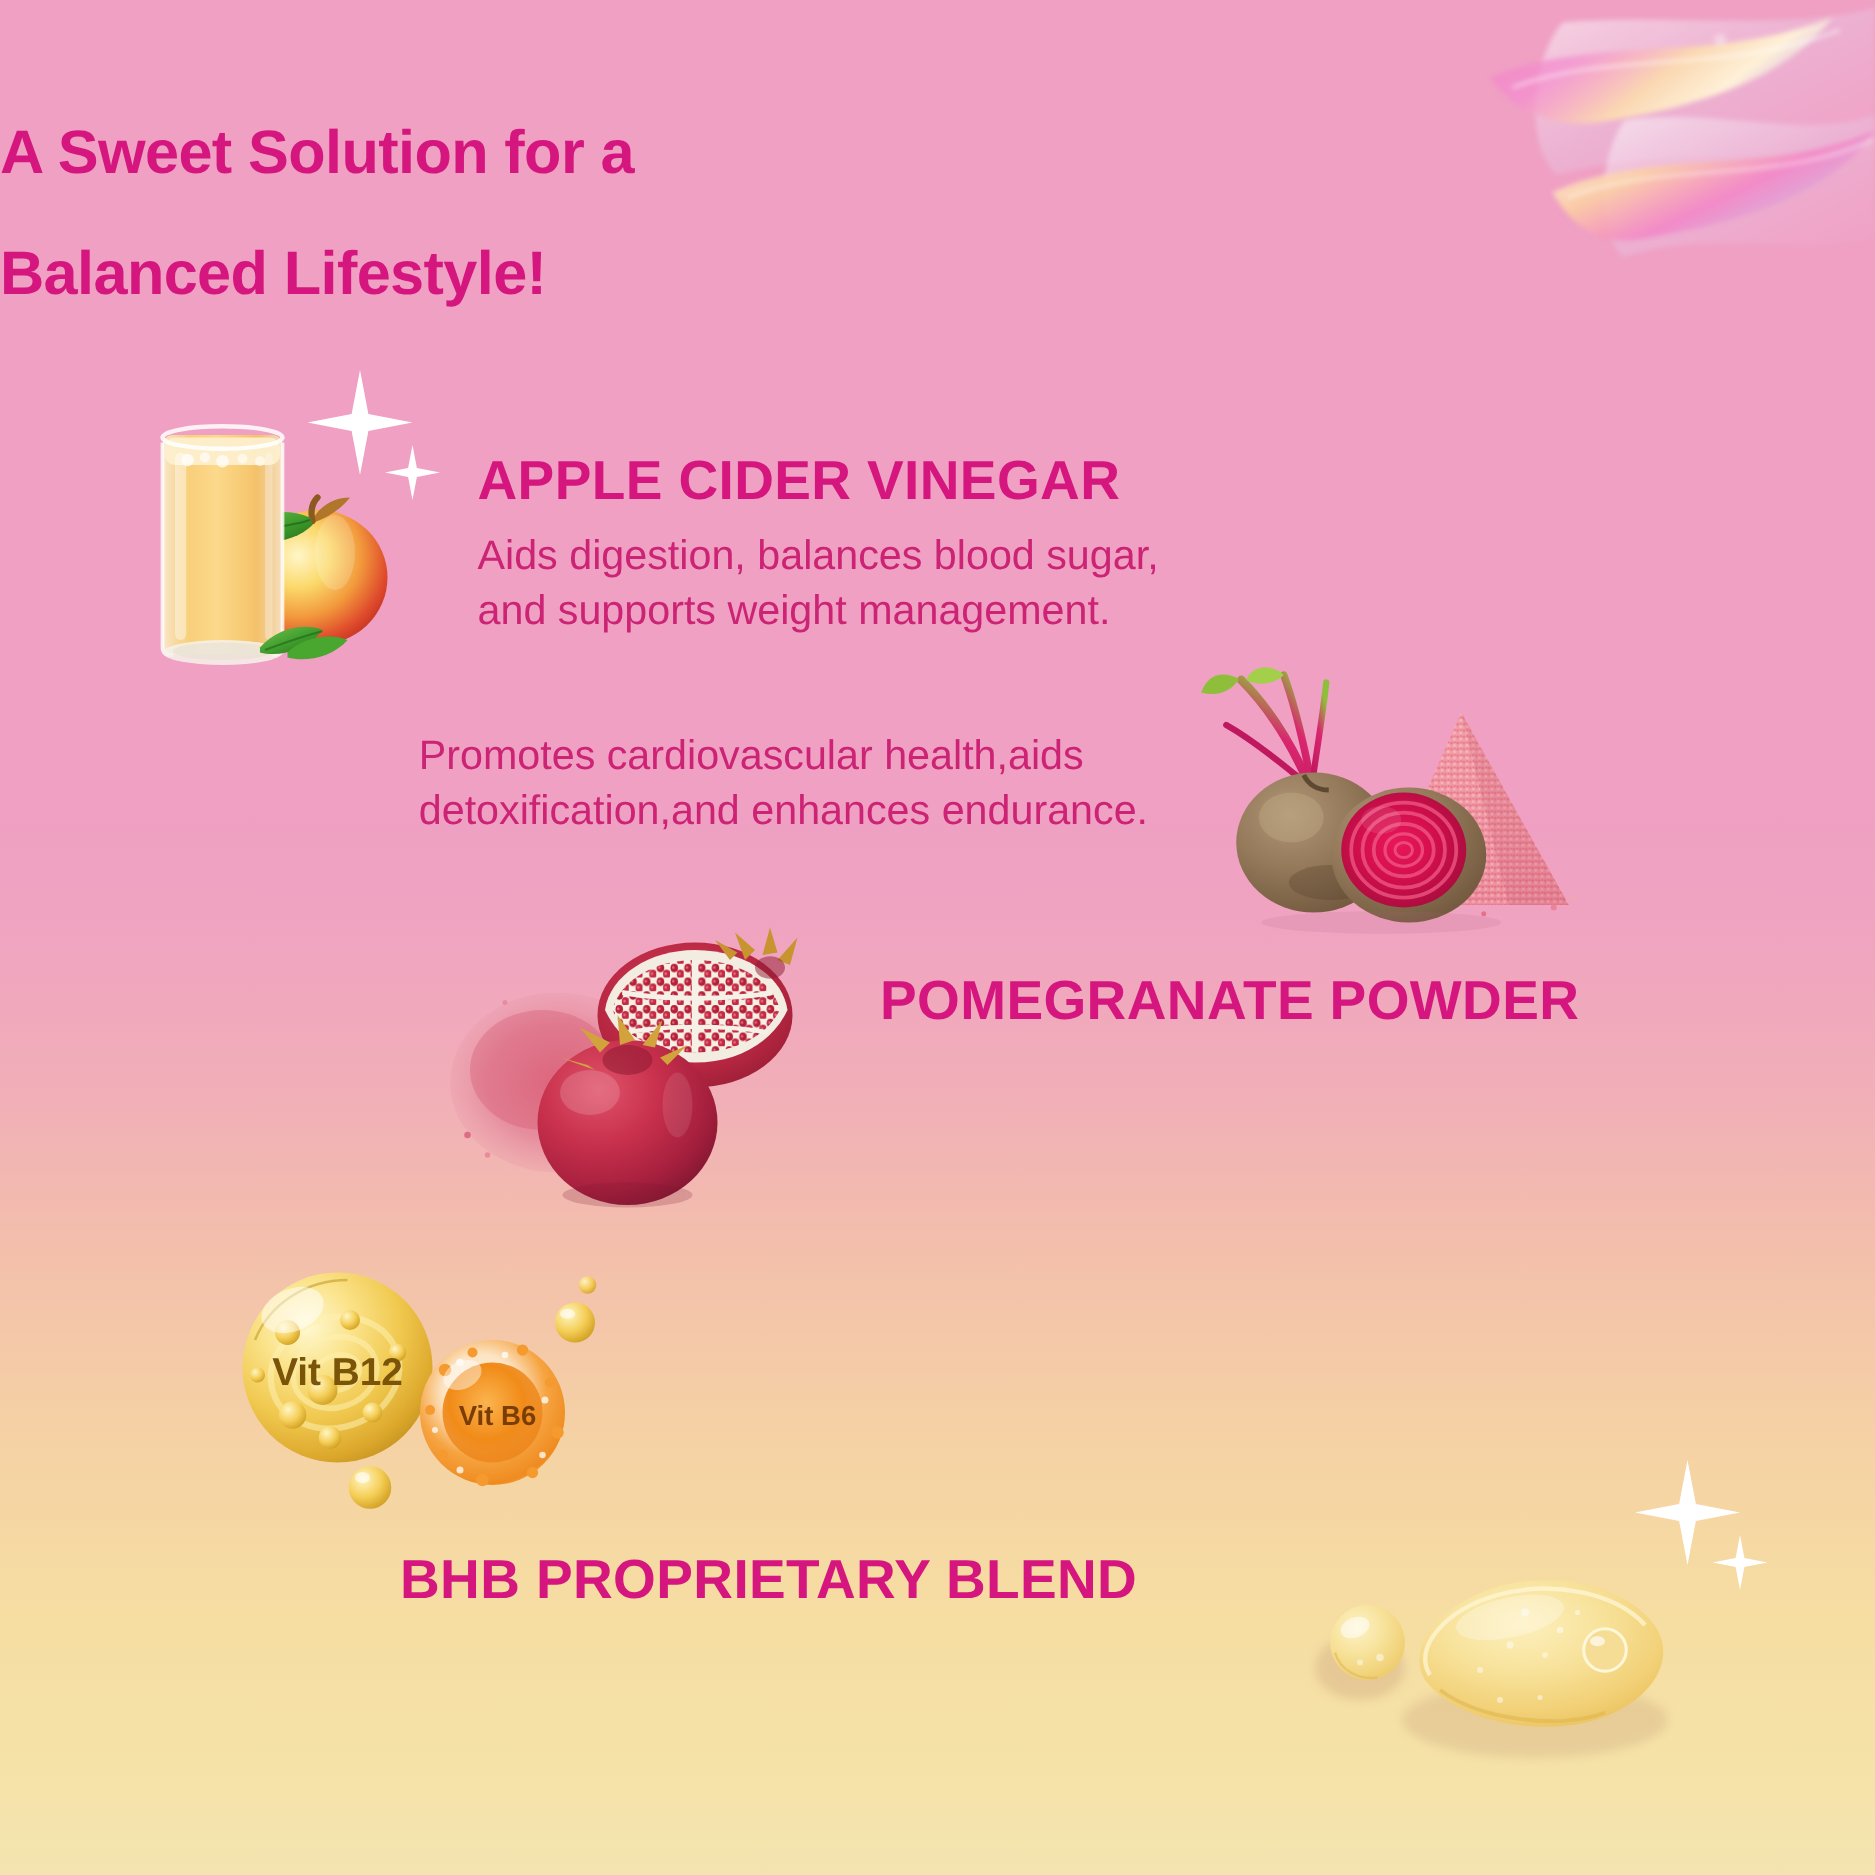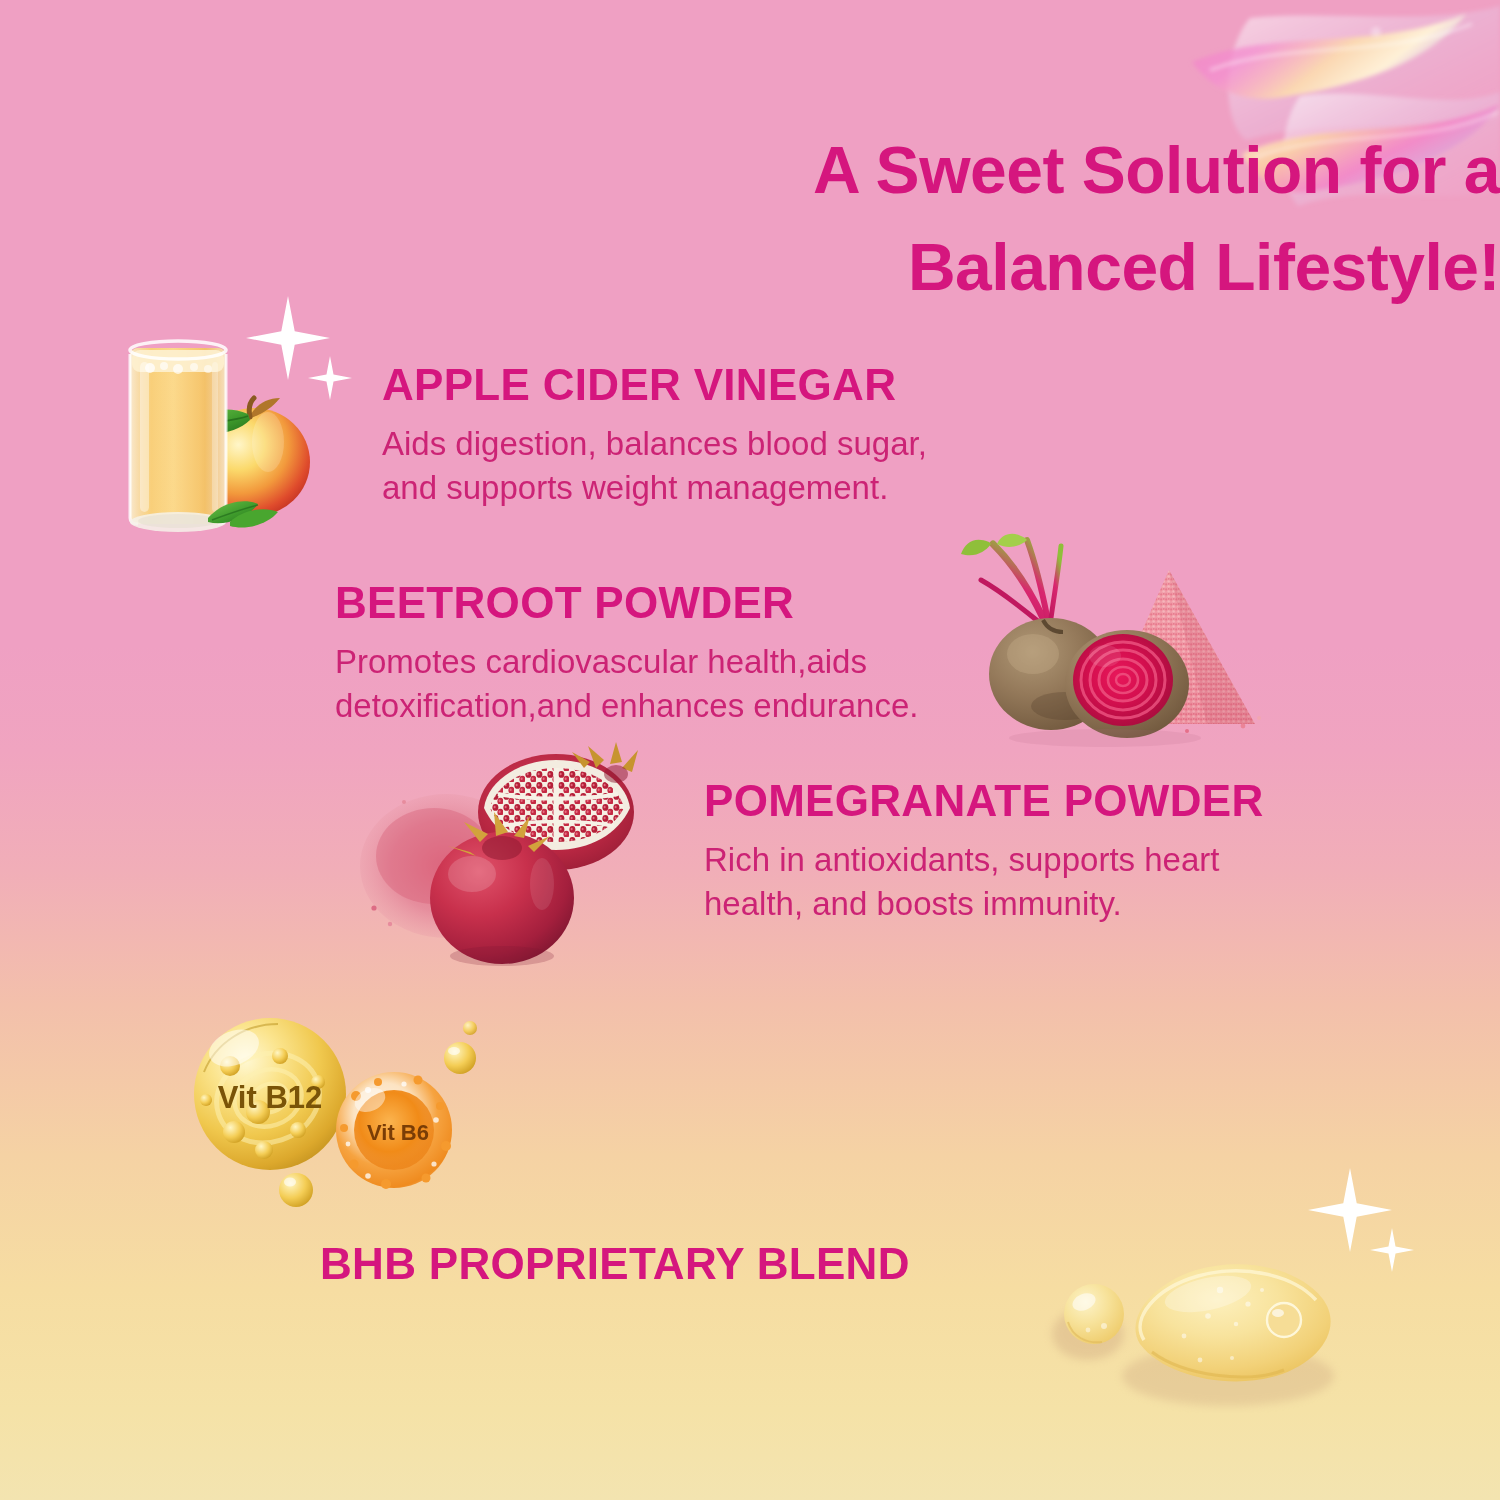--- a/index.html
+++ b/index.html
@@ -79,29 +79,28 @@
   #sparkle-bottom { left: 1308px; top: 1168px; width: 120px; height: 130px; }
   #sparkle-bottom .big { left: 0; top: 0; }
   #sparkle-bottom .small { left: 62px; top: 60px; }
 
   
   #title {
     position: absolute;
     left: 0;
     top: 74px;
     width: 1500px;
-    text-align: right;
+    text-align: left;
     color: #d5167e;
-    font-size: 66px;
+    font-size: 49px;
     line-height: 97px;
     font-weight: bold;
     letter-spacing: -0.5px;
     white-space: pre-line;
     font-family: "Liberation Sans", sans-serif;
-    margin-top: 48px;
   }
 
   
   .block { position: absolute; }
   .block .name {
     color: #d5167e;
     font-weight: bold;
     font-size: 44px;
     line-height: 42px;
     letter-spacing: 0.3px;
@@ -290,21 +289,20 @@
     </svg>
   </div>
 
   <div class="block" id="block-acv">
     <div class="name">APPLE CIDER VINEGAR</div>
     <div class="desc">Aids digestion, balances blood sugar,
 and supports weight management.</div>
   </div>
 
   <div class="block" id="block-beetroot">
-    <div class="name">BEETROOT POWDER</div>
     <div class="desc">Promotes cardiovascular health,aids
 detoxification,and enhances endurance.</div>
   </div>
 
   <div id="img-beetroot">
     <svg class="photo" viewBox="0 0 315 220" xmlns="http://www.w3.org/2000/svg">
       <defs>
         <radialGradient id="beetSkin" cx="0.35" cy="0.3" r="0.85">
           <stop offset="0%" stop-color="#b09876"></stop>
           <stop offset="45%" stop-color="#94795a"></stop>
@@ -449,22 +447,20 @@
 
         <ellipse cx="134" cy="136" rx="24" ry="18" fill="#ffffff" opacity="0.16"></ellipse>
         <ellipse cx="204" cy="146" rx="12" ry="26" fill="#ffffff" opacity="0.1"></ellipse>
         <ellipse cx="164" cy="218" rx="52" ry="10" fill="#7d1630" opacity="0.22"></ellipse>
       </g>
     </svg>
   </div>
 
   <div class="block" id="block-pomegranate">
     <div class="name">POMEGRANATE POWDER</div>
-    <div class="desc">Rich in antioxidants, supports heart
-health, and boosts immunity.</div>
   </div>
 
   <div id="img-vitamins">
     <svg class="photo" viewBox="0 0 320 200" xmlns="http://www.w3.org/2000/svg">
       <defs>
         <radialGradient id="goldSphere" cx="0.34" cy="0.28" r="0.82">
           <stop offset="0%" stop-color="#fff8d2"></stop>
           <stop offset="28%" stop-color="#fbe48d"></stop>
           <stop offset="60%" stop-color="#f0c84e"></stop>
           <stop offset="85%" stop-color="#dca82c"></stop>

